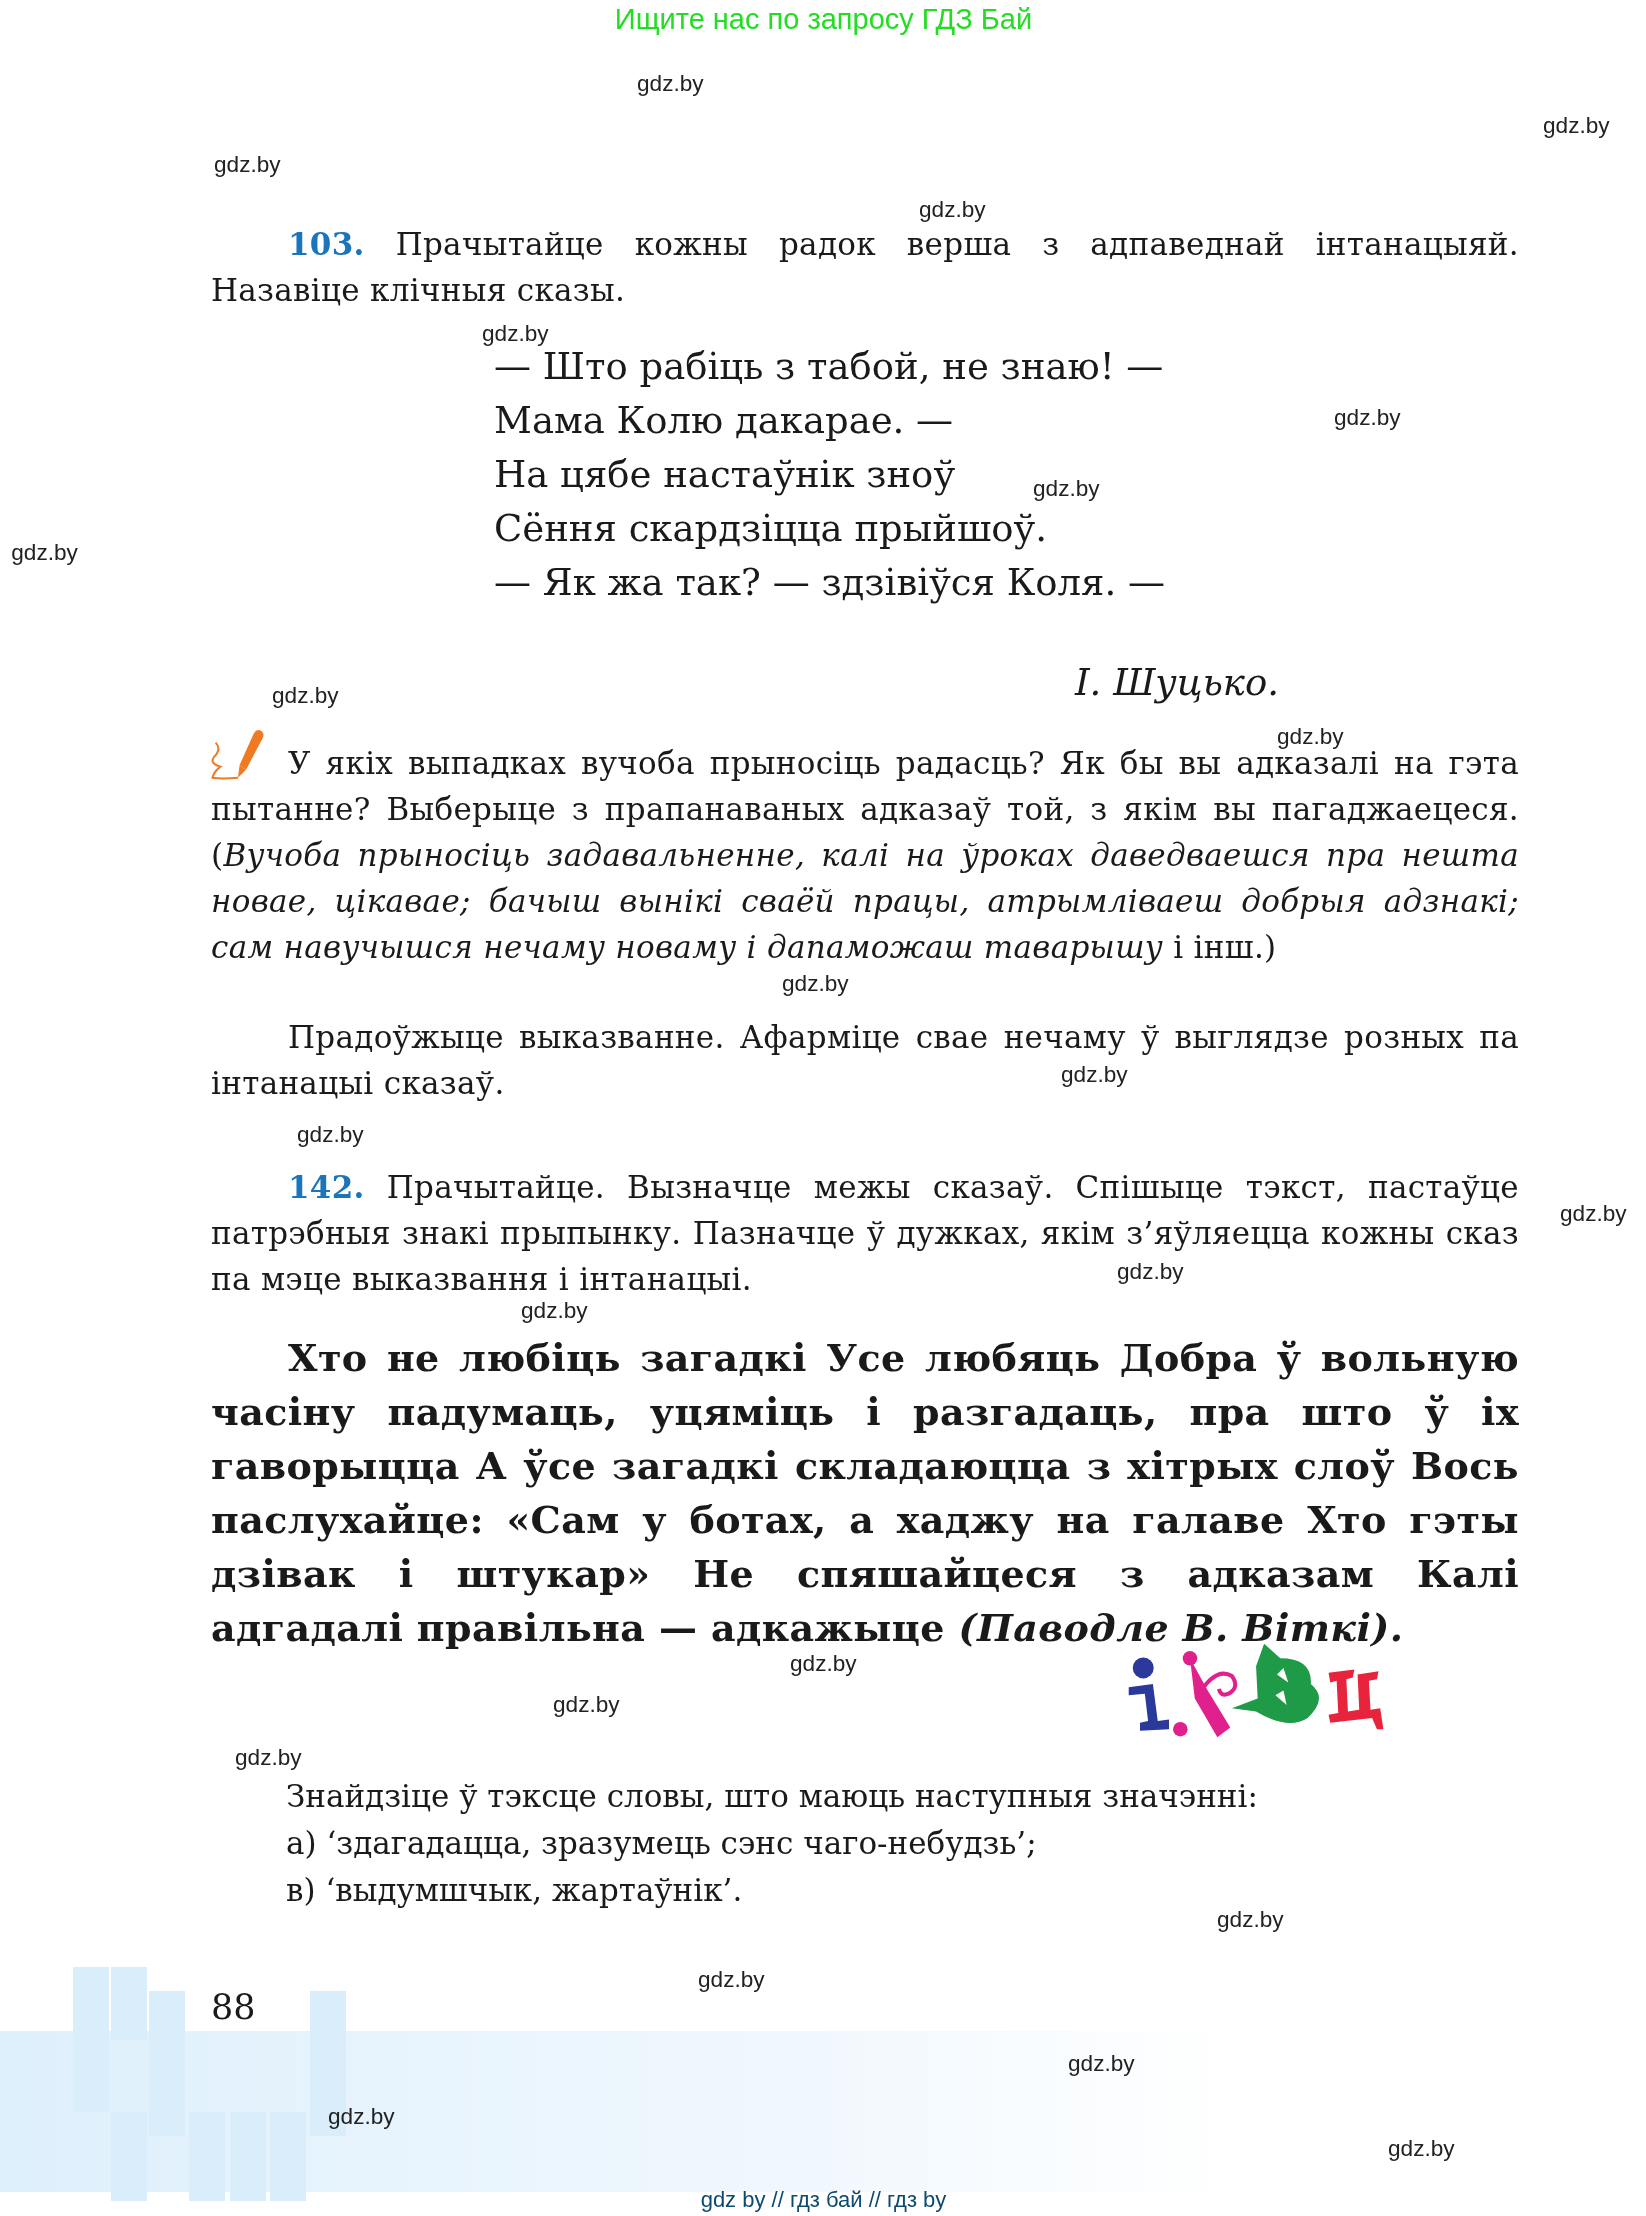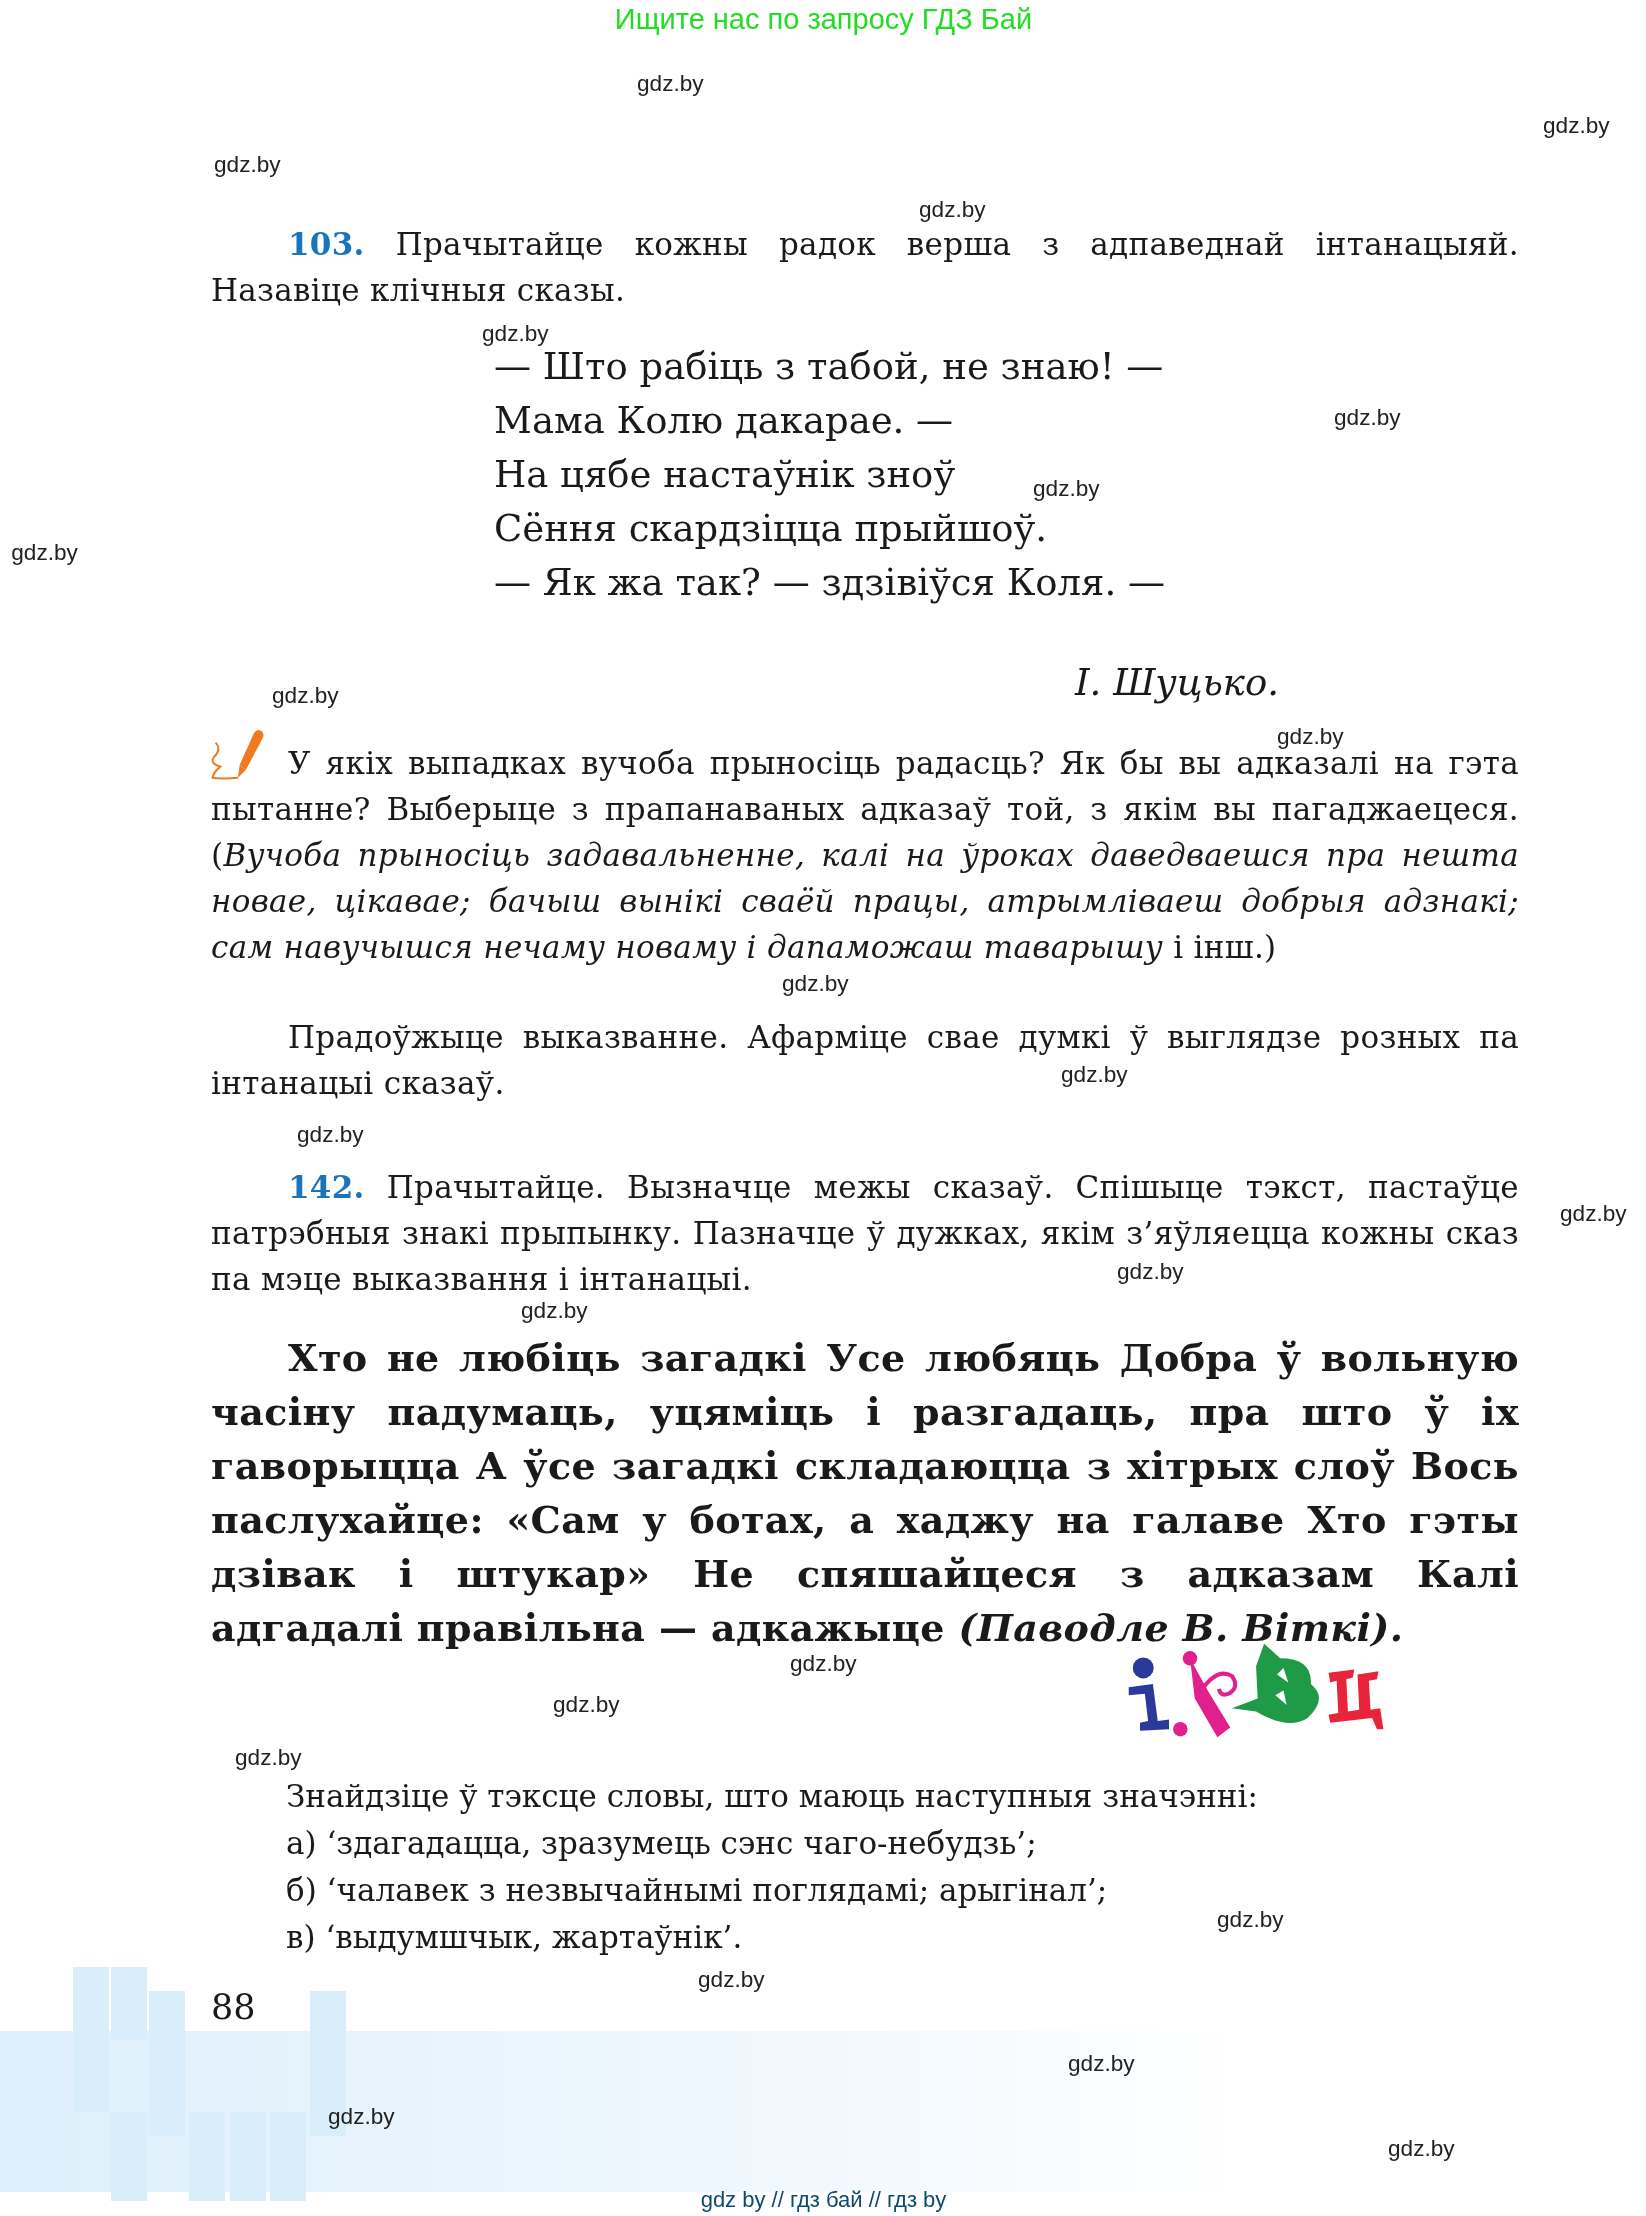--- a/index.html
+++ b/index.html
@@ -77,21 +77,21 @@
   <path d="M42 50 L60 10 Q64 4 70 8 Q74 12 70 18 L50 56 Z" fill="#f07a22"></path>
   <path d="M42 50 L50 56 L40 66 Z" fill="#f07a22"></path>
   <path d="M12 22 Q20 30 10 40 Q4 48 18 52 Q10 58 8 66 Q20 68 40 66" fill="none" stroke="#f07a22" stroke-width="2.5"></path>
 </svg>
 
 <div class="body-text" style="top:740px;">
   <span style="display:inline-block;width:77px;"></span><span>У якіх выпадках вучоба прыносіць радасць? Як бы вы адказалі на гэта пытанне? Выберыце з прапанаваных адказаў той, з якім вы пагаджаецеся. (</span><span class="it">Вучоба прыносіць задавальненне, калі на ўроках даведваешся пра нешта новае, цікавае; бачыш вынікі сваёй працы, атрымліваеш добрыя адзнакі; сам навучышся нечаму новаму і дапаможаш таварышу</span><span> і інш.)</span>
 </div>
 
 <div class="body-text" style="top:1014px;">
-  <span style="display:inline-block;width:77px;"></span><span>Прадоўжыце выказванне. Афарміце свае думкі ў выглядзе розных па інтанацыі сказаў.</span>
+  <span style="display:inline-block;width:77px;"></span><span>Прадоўжыце выказванне. Афарміце свае нечаму ў выглядзе розных па інтанацыі сказаў.</span>
 </div>
 
 <div class="body-text" style="top:1164px;">
   <span style="display:inline-block;width:77px;"></span><span class="ex-num">142.</span> <span>Прачытайце. Вызначце межы сказаў. Спішыце тэкст, пастаўце патрэбныя знакі прыпынку. Пазначце ў дужках, якім з’яўляецца кожны сказ па мэце выказвання і інтанацыі.</span>
 </div>
 
 <div class="big-text" style="top:1331px;">
   <span style="display:inline-block;width:77px;"></span><span>Хто не любіць загадкі Усе любяць Добра ў вольную часіну падумаць, уцяміць і разгадаць, пра што ў іх гаворыцца А ўсе загадкі складаюцца з хітрых слоў Вось паслухайце: «Сам у ботах, а хаджу на галаве Хто гэты дзівак і штукар» Не спяшайцеся з адказам Калі адгадалі правільна — адкажыце </span><span class="it">(Паводле В. Віткі).</span>
 </div>
 
@@ -103,21 +103,20 @@
   <circle cx="86" cy="118" r="9" fill="#e0208c"></circle>
   <path d="M108 76 Q130 40 150 52 Q160 66 146 74 Q136 78 134 68" fill="none" stroke="#e0208c" stroke-width="5"></path>
   <path d="M190 12 L210 30 Q250 30 248 62 Q270 80 244 104 Q220 120 180 96 L150 92 L182 80 L180 40 Z" fill="#1f9a47"></path>
   <path d="M206 50 L214 42 L220 60 Z M204 76 L214 70 L218 88 Z" fill="#ffffff"></path>
   <path d="M270 48 L302 44 L300 54 L292 56 L294 96 L308 94 L306 50 L332 46 L330 56 L320 58 L322 94 L334 92 L338 118 L330 118 L324 104 L272 110 L270 100 L282 98 L280 58 L272 60 Z" fill="#e8243c"></path>
 </svg>
 
 <div class="task-list">
   <div>Знайдзіце ў тэксце словы, што маюць наступныя значэнні:</div>
   <div>а) ‘здагадацца, зразумець сэнс чаго-небудзь’;</div>
-  <div>б) ‘чалавек з незвычайнымі поглядамі; арыгінал’;</div>
   <div>в) ‘выдумшчык, жартаўнік’.</div>
 </div>
 
 <div class="page-num">88</div>
 
 <div class="footer-links">gdz by  //  гдз бай  //  гдз by</div>
 
 <div id="wm-layer">
     <div class="wm" style="left: 637px; top: 71px;">gdz.by</div>
     <div class="wm" style="left: 1543px; top: 113px;">gdz.by</div>

